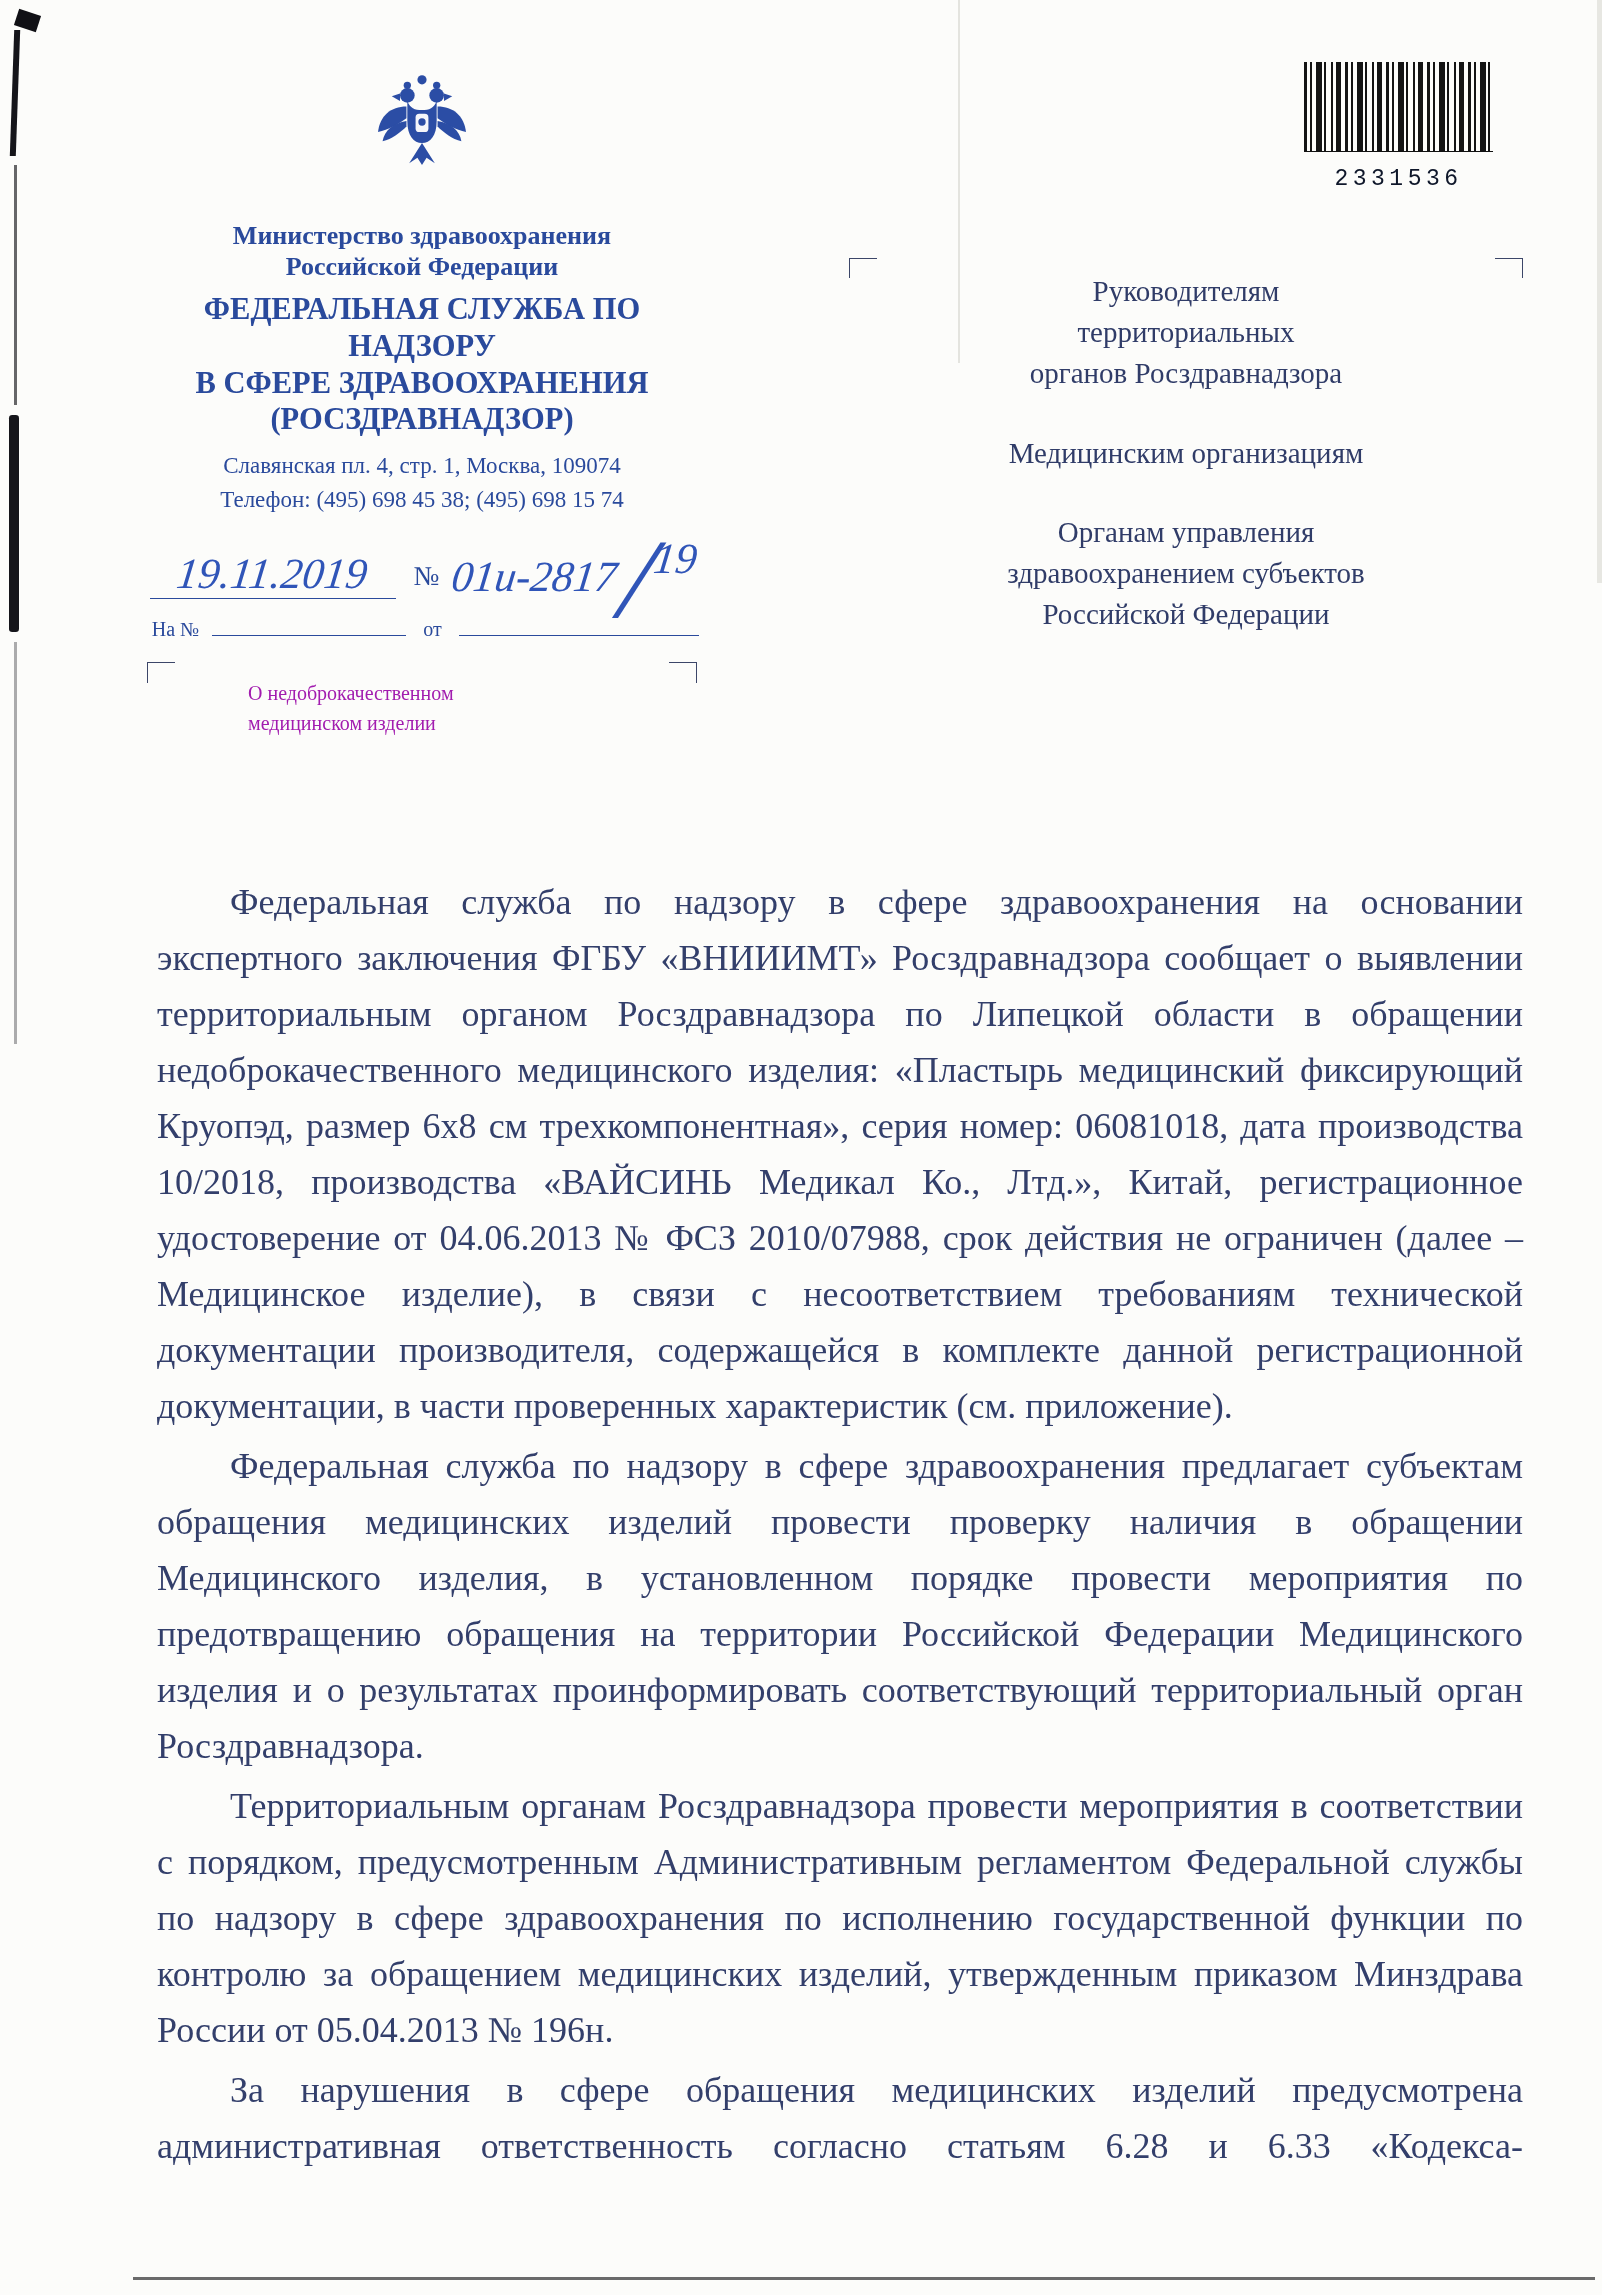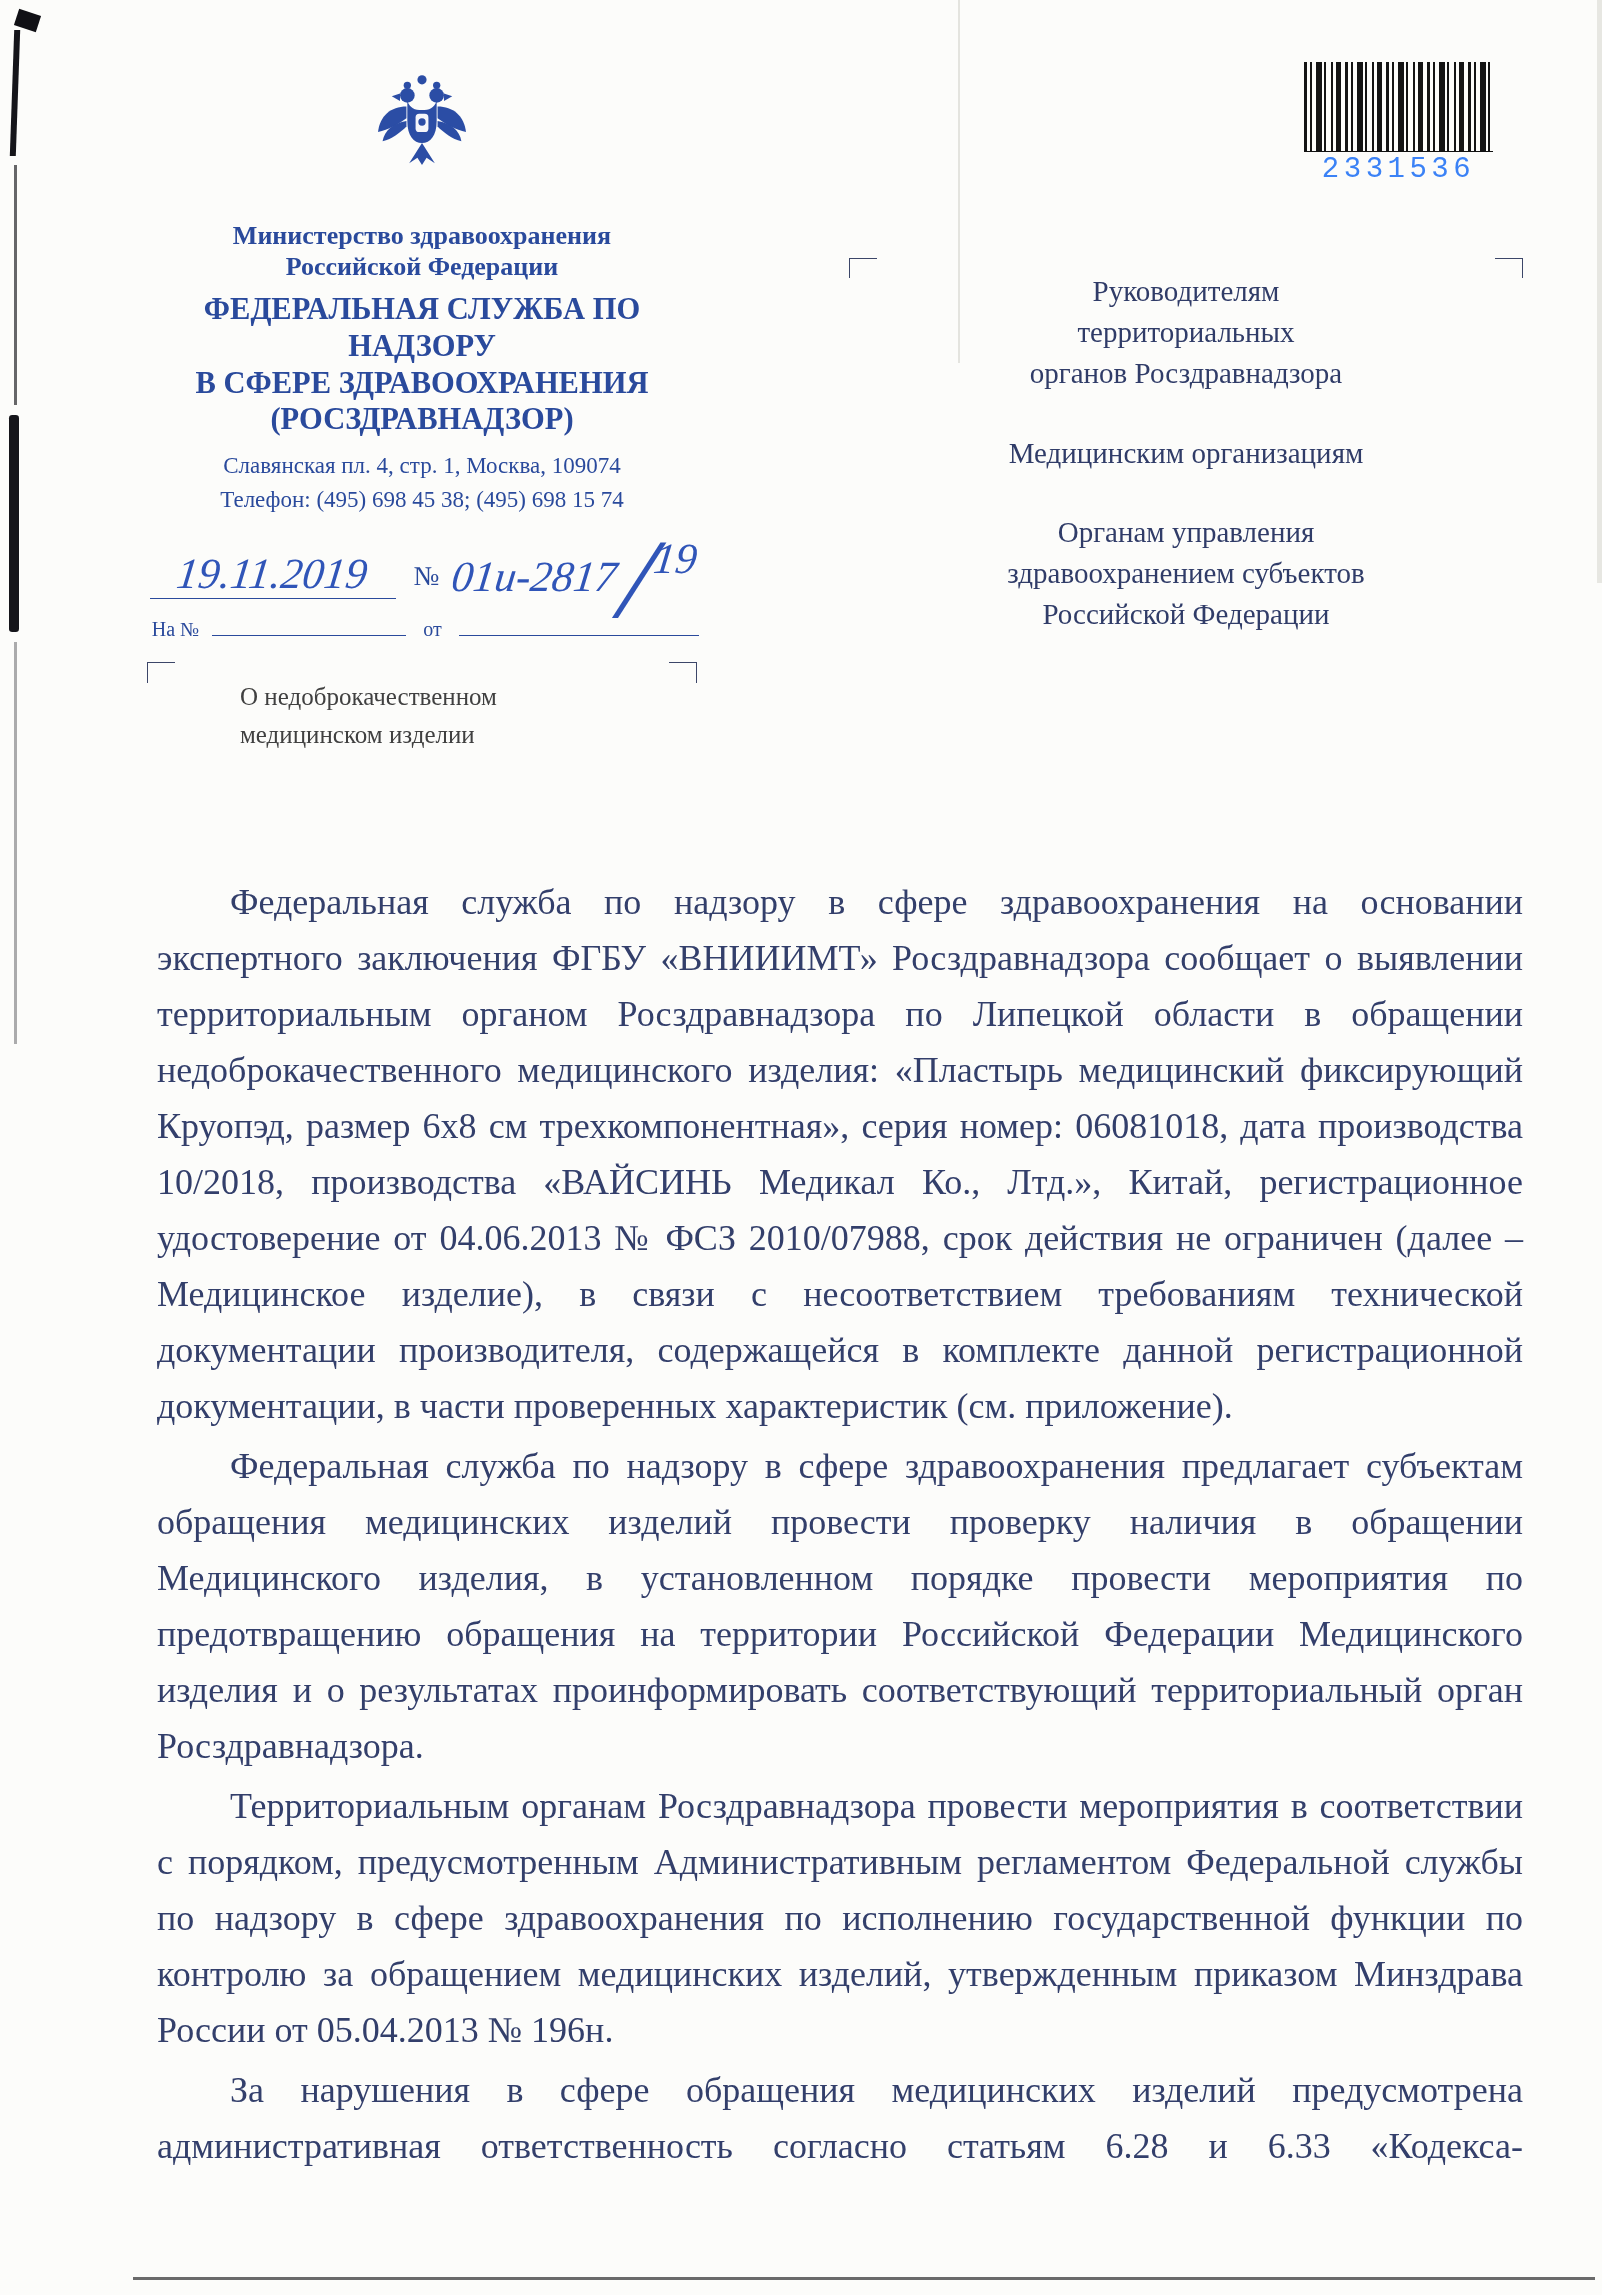--- a/index.html
+++ b/index.html
@@ -35,39 +35,39 @@
 
   .ref-row{margin-top:15.6px;text-align:center;padding-left:6.5px;font-size:20px;color:#2a4a9c;}
   .blank{display:inline-block;border-bottom:1.3px solid #2a4a9c;height:1.05em;vertical-align:baseline;}
   .blank.b1{width:194px;margin:0 17px 0 13px;}
   .blank.b2{width:240px;margin-left:17px;}
 
   .subject-zone{position:relative;margin-top:21px;padding:15.6px 0 0 97px;text-align:left;}
   .corner{position:absolute;width:27px;height:19.4px;}
   .corner.tl{left:3.9px;top:0;border-left:1.9px solid #3c4668;border-top:1.9px solid #3c4668;}
   .corner.tr{right:3.9px;top:0;border-right:1.9px solid #3c4668;border-top:1.9px solid #3c4668;}
-  .subject{font-size:25px;line-height:1.5;color:#404040;white-space:pre-line;}
+  .subject{font-size:20px;line-height:1.5;color:#a21caf;white-space:pre-line;margin-left:8px;}
 
   
   .addr-zone{position:absolute;left:849px;top:258px;width:674px;padding-top:13px;text-align:center;color:#303c68;}
   .addr-zone .corner.tl{left:0;top:0;}
   .addr-zone .corner.tr{right:0;top:0;}
   .addressee{font-size:29px;line-height:1.42;white-space:pre-line;margin:0 0 38px 0;}
 
   
   .barcode-wrap{position:absolute;left:1304px;top:62px;width:189px;text-align:center;}
   .bars{height:89px;border-bottom:1.9px solid #111;
     background:repeating-linear-gradient(90deg,
       #141414 0 3.2px,transparent 3.2px 5.8px,
       #141414 5.8px 7.8px,transparent 7.8px 12.3px,
       #141414 12.3px 17.5px,transparent 17.5px 20px,
       #141414 20px 22px,transparent 22px 27px,
       #141414 27px 29px,transparent 29px 32px,
       #141414 32px 37px,transparent 37px 41px);}
-  .barcode-number{font-family:"Liberation Mono",monospace;font-size:29px;letter-spacing:4.5px;color:#3b82f6;margin-top:1px;}
+  .barcode-number{font-family:"Liberation Mono",monospace;font-size:23px;letter-spacing:4.5px;color:#0f172a;margin-top:14px;}
 
   
   .body-text{position:absolute;left:153px;top:870px;width:1374px;
     font-size:36px;line-height:56px;color:#333f6b;text-align:justify;}
   .body-text p{margin:4px;text-indent:73px;}
   .body-text p.cont{text-align-last:justify;}
 </style>
 </head>
 <body>
 

